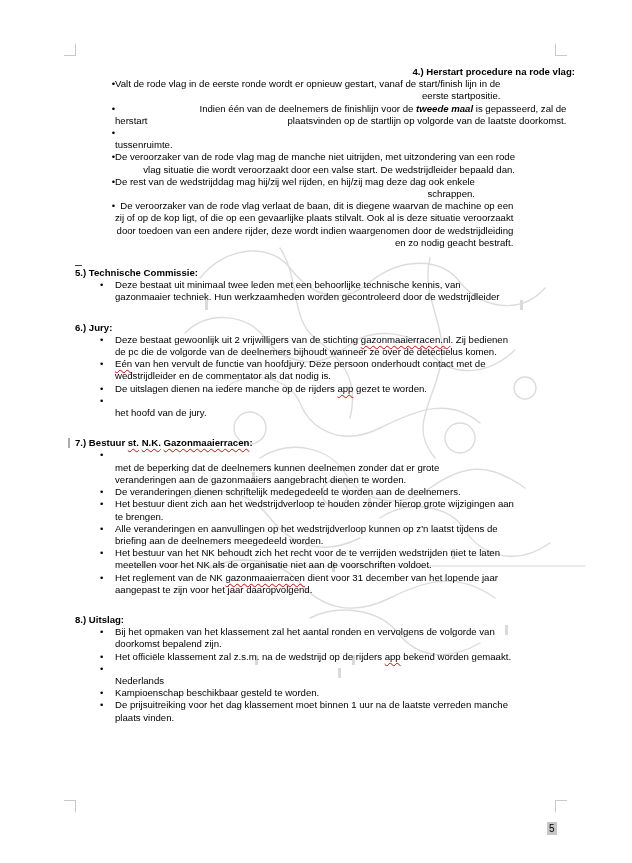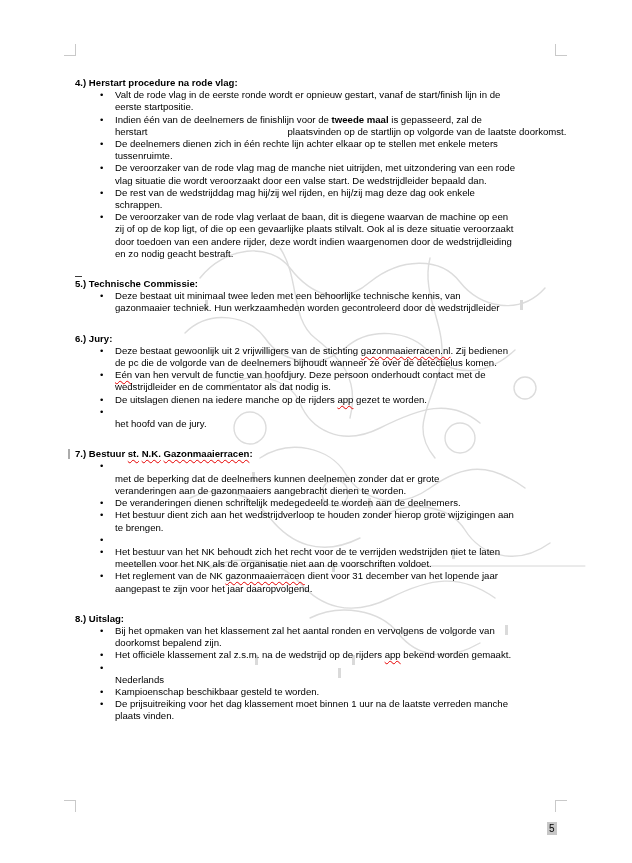--- a/index.html
+++ b/index.html
@@ -16,35 +16,35 @@
   .crop.tr{left:555px;top:44px;border-left:1px solid var(--crop,#c9c9c9);border-bottom:1px solid var(--crop,#c9c9c9);}
   .crop.bl{left:64px;top:800px;border-right:1px solid var(--crop,#c9c9c9);border-top:1px solid var(--crop,#c9c9c9);}
   .crop.br{left:555px;top:800px;border-left:1px solid var(--crop,#c9c9c9);border-top:1px solid var(--crop,#c9c9c9);}
 
   
   .watermark{position:absolute;left:130px;top:238px;width:456px;height:452px;z-index:0;opacity:.85;}
 
   
   .content{position:absolute;left:75px;top:66px;width:500px;z-index:1;}
   .section{margin-top:18px;}
-  .section:first-child{margin-top:11px;}
+  .section:first-child{margin-top:0;text-align:right;}
   .heading{
     font-weight:bold;font-size:9.6px;line-height:12.2px;
     white-space:nowrap;position:relative;
   }
   .heading.overline::before{
     content:"";position:absolute;left:0;top:-2px;width:7px;border-top:1px solid #3a3a3a;
   }
   .heading.changebar::after{
     content:"";position:absolute;left:-7px;top:1px;width:2px;height:10px;background:var(--changebar,#ababab);
   }
   .bullet-row{display:flex;font-size:9.6px;line-height:12.2px;}
   .marker{flex:0 0 15px;margin-left:25px;}
   .btext{white-space:nowrap;}
-  .bold{font-weight:bold;}
+  .bold{font-weight:bold;font-style:italic;}
   .gap{display:inline-block;}
   .misspelled{
     text-decoration-line:underline;
     text-decoration-style:wavy;
     text-decoration-color:var(--squiggle,#e60000);
     text-decoration-thickness:1px;
     text-underline-offset:2px;
   }
 
   
@@ -100,21 +100,21 @@
         <div class="bullet-row">
           <span class="marker">•</span>
           <div class="btext"><span class="">Valt de rode vlag in de eerste ronde wordt er opnieuw gestart, vanaf de start/finish lijn in de</span><br><span class="">eerste startpositie.</span></div>
         </div>
         <div class="bullet-row">
           <span class="marker">•</span>
           <div class="btext"><span class="">Indien één van de deelnemers de finishlijn voor de </span><span class="bold ">tweede maal</span><span class=""> is gepasseerd, zal de</span><br><span class="">herstart</span><span class="gap" style="width: 140px;"></span><span class="">plaatsvinden op de startlijn op volgorde van de laatste doorkomst.</span></div>
         </div>
         <div class="bullet-row">
           <span class="marker">•</span>
-          <div class="btext"><span class="">De deelnemers dienen zich in één rechte lijn achter elkaar op te stellen met enkele meters</span><br><span class="">tussenruimte.</span></div>
+          <div class="btext"><br><span class="">tussenruimte.</span></div>
         </div>
         <div class="bullet-row">
           <span class="marker">•</span>
           <div class="btext"><span class="">De veroorzaker van de rode vlag mag de manche niet uitrijden, met uitzondering van een rode</span><br><span class="">vlag situatie die wordt veroorzaakt door een valse start. De wedstrijdleider bepaald dan.</span></div>
         </div>
         <div class="bullet-row">
           <span class="marker">•</span>
           <div class="btext"><span class="">De rest van de wedstrijddag mag hij/zij wel rijden, en hij/zij mag deze dag ook enkele</span><br><span class="">schrappen.</span></div>
         </div>
         <div class="bullet-row">
@@ -157,20 +157,21 @@
         <div class="bullet-row">
           <span class="marker">•</span>
           <div class="btext"><span class="">De veranderingen dienen schriftelijk medegedeeld te worden aan de deelnemers.</span></div>
         </div>
         <div class="bullet-row">
           <span class="marker">•</span>
           <div class="btext"><span class="">Het bestuur dient zich aan het wedstrijdverloop te houden zonder hierop grote wijzigingen aan</span><br><span class="">te brengen.</span></div>
         </div>
         <div class="bullet-row">
           <span class="marker">•</span>
+          <div class="btext"><span class="">Alle veranderingen en aanvullingen op het wedstrijdverloop kunnen op z'n laatst tijdens de</span><br><span class="">briefing aan de deelnemers meegedeeld worden.</span></div>
         </div>
         <div class="bullet-row">
           <span class="marker">•</span>
           <div class="btext"><span class="">Het bestuur van het NK behoudt zich het recht voor de te verrijden wedstrijden niet te laten</span><br><span class="">meetellen voor het NK als de organisatie niet aan de voorschriften voldoet.</span></div>
         </div>
         <div class="bullet-row">
           <span class="marker">•</span>
           <div class="btext"><span class="">Het reglement van de NK </span><span class="misspelled">gazonmaaierracen</span><span class=""> dient voor 31 december van het lopende jaar</span><br><span class="">aangepast te zijn voor het jaar daaropvolgend.</span></div>
         </div>
       </div>

